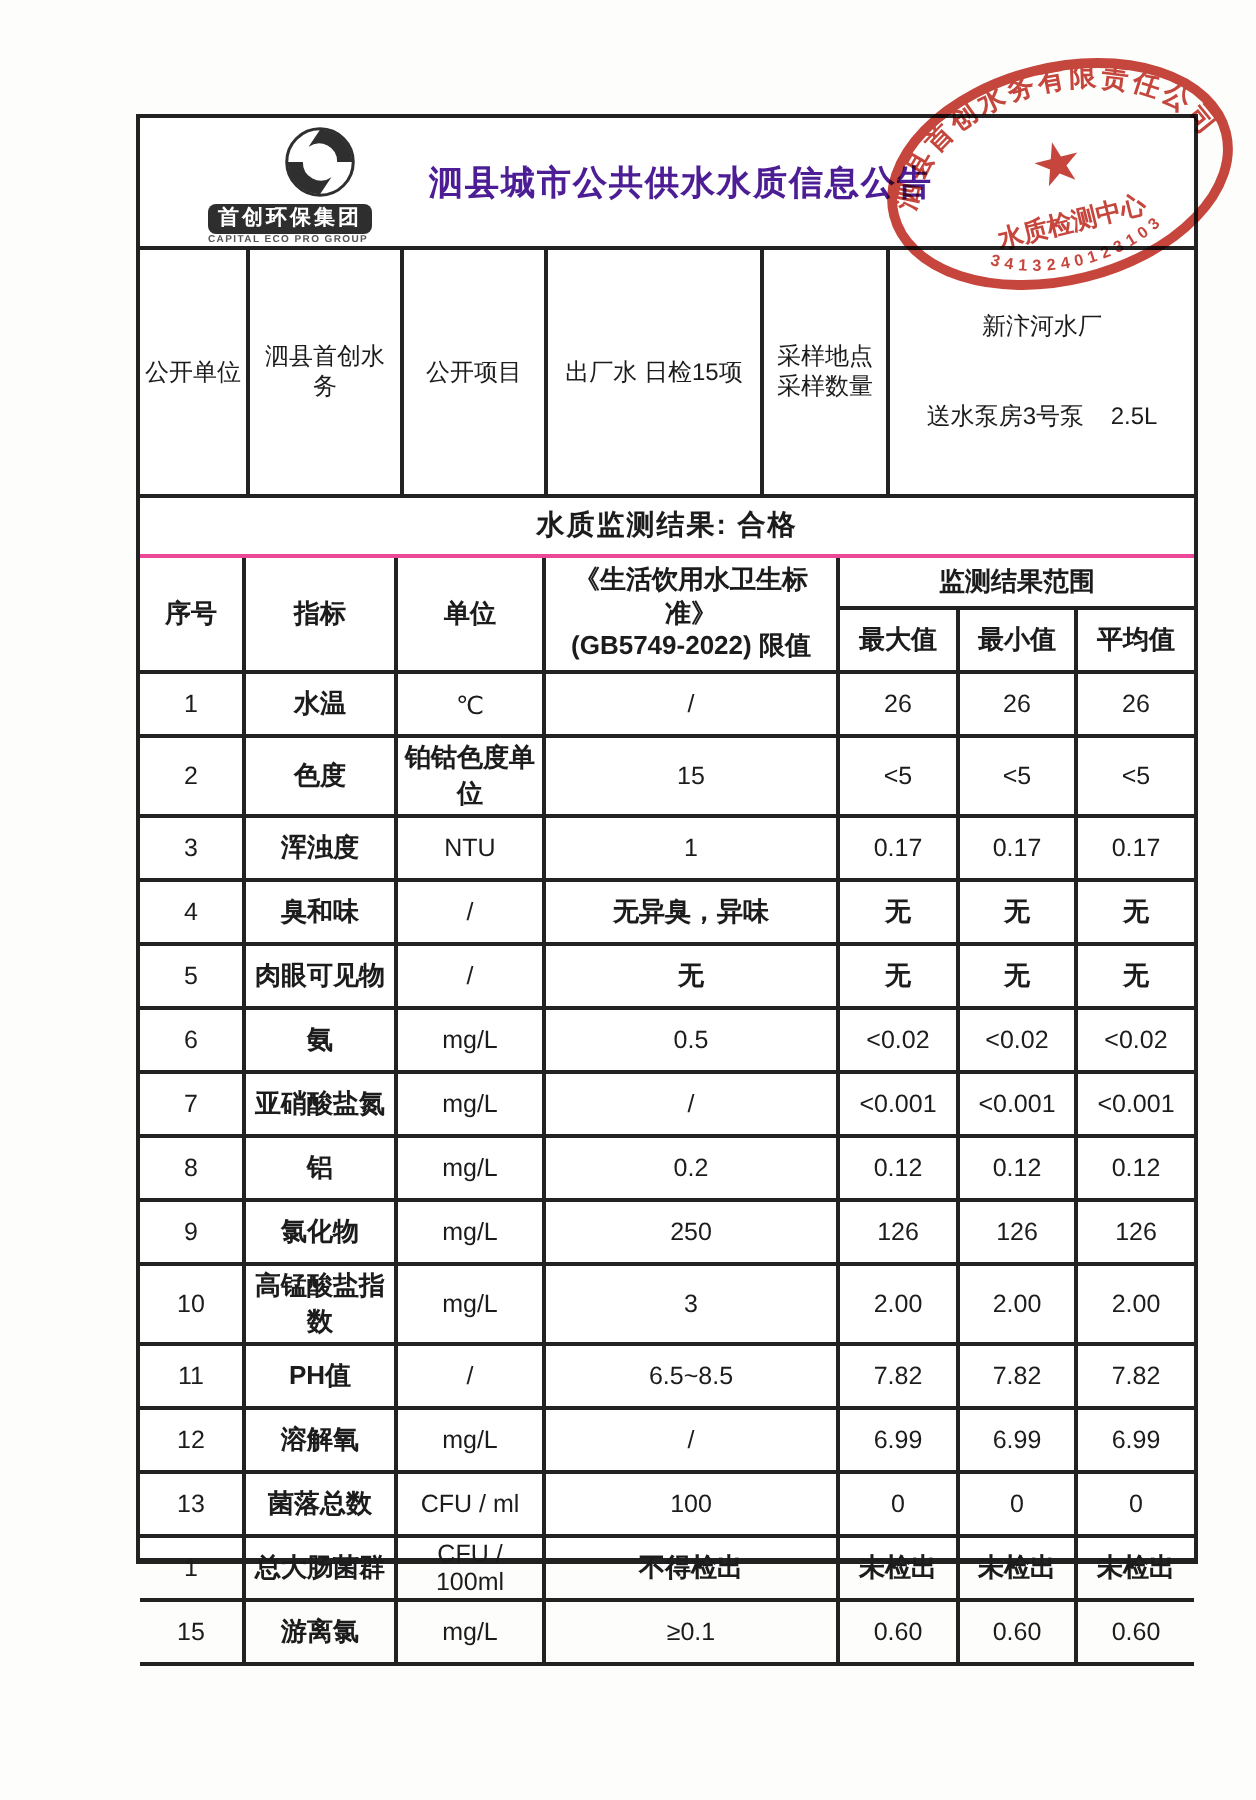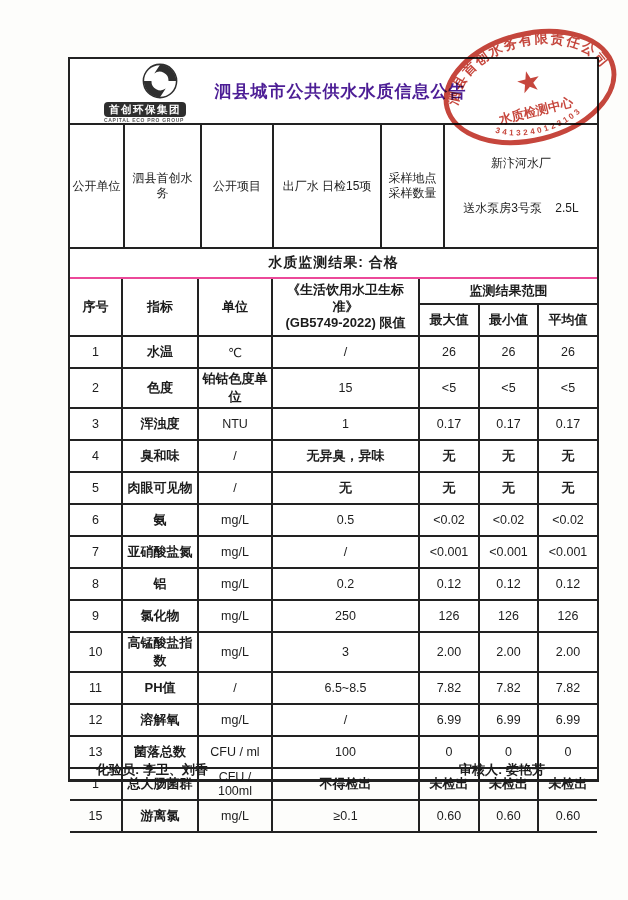--- a/index.html
+++ b/index.html
@@ -296,24 +296,20 @@
               <td>mg/L</td>
               <td>≥0.1</td>
               <td>0.60</td>
               <td>0.60</td>
               <td>0.60</td>
             </tr>
           </tbody>
       </table>
     </div>
 
-    <div class="doc-footer">
-      <span>化验员: 李卫、刘香</span>
-      <span>审核人: 娄艳芳</span>
-    </div>
   </div>
 
   <svg class="stamp" viewBox="0 0 200 124">
     <defs>
       <path id="arcTop" d="M 16 72 A 84 57 0 1 1 184 72" fill="none"></path>
       <path id="arcBottom" d="M 34 86 A 70 42 0 0 0 166 86" fill="none"></path>
     </defs>
     <ellipse cx="100" cy="62" rx="95" ry="59" fill="none" stroke="#c03227" stroke-width="5.5"></ellipse>
     <text font-size="15" font-weight="bold" fill="#c03227" letter-spacing="2">
       <textPath href="#arcTop" startOffset="50%" text-anchor="middle">泗县首创水务有限责任公司</textPath>

